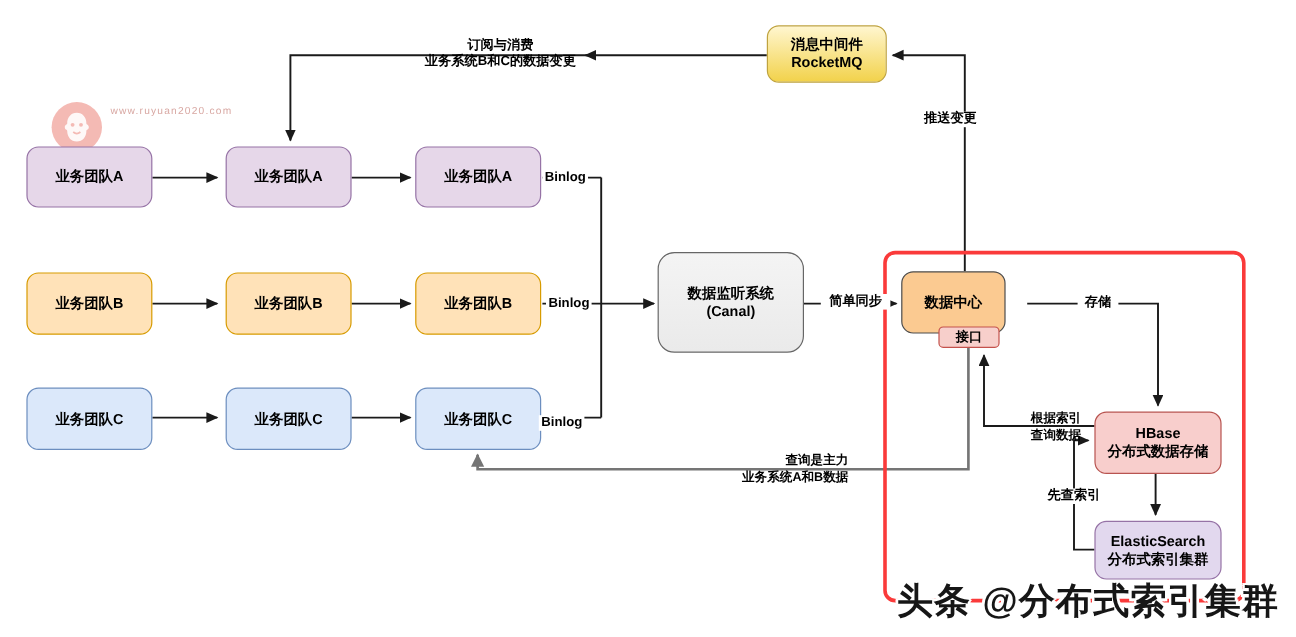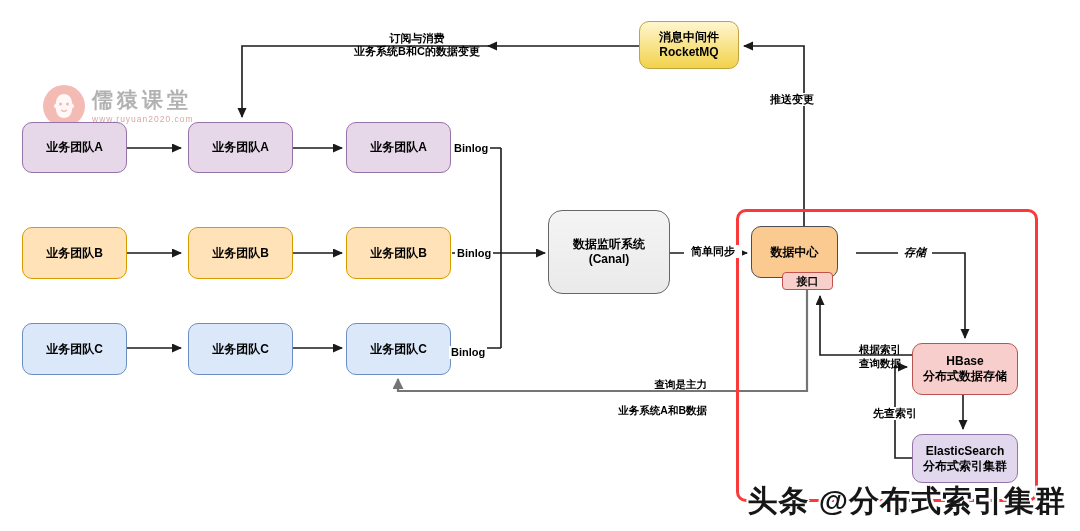--- a/index.html
+++ b/index.html
@@ -151,41 +151,40 @@
 
   <div class="elabel" style="left:307px;top:32px;width:220px;">
     <div>订阅与消费</div>
     <div>业务系统B和C的数据变更</div>
   </div>
   <div class="elabel bg" style="left:764px;top:93px;width:52px;">推送变更</div>
   <div class="elabel bg" style="left:452px;top:142px;">Binlog</div>
   <div class="elabel bg" style="left:455px;top:247px;">Binlog</div>
   <div class="elabel bg" style="left:449px;top:346px;">Binlog</div>
   <div class="elabel bg" style="left:684px;top:245px;width:54px;">简单同步</div>
-  <div class="elabel bg" style="left:898px;top:246px;width:30px;font-style:italic;">存储</div>
+  <div class="elabel bg" style="left:898px;top:246px;width:30px;">存储</div>
   <div class="elabel two" style="left:841px;top:344px;width:60px;">
     <div>根据索引</div>
     <div style="margin-top:2px;">查询数据</div>
   </div>
   <div class="elabel bg" style="left:868px;top:407px;width:50px;">先查索引</div>
   <div class="elabel two" style="left:587px;top:379px;width:120px;">
     <div>查询是主力</div>
-    <div style="margin-top:14px;">业务系统A和B数据</div>
+    <div style="margin-top:2px;">业务系统A和B数据</div>
   </div>
 
   <div class="ruyuan">
     <div class="ruyuan-logo">
       <svg width="30" height="30" viewBox="0 0 30 30">
         <path d="M15,3 C10,3 7,7 7,12 C7,13 5,13 5,15 C5,17 7,17 7,18 C7,23 10,27 15,27 C20,27 23,23 23,18 C23,17 25,17 25,15 C25,13 23,13 23,12 C23,7 20,3 15,3 z" fill="#ffffff" opacity="0.9"></path>
         <circle cx="11.5" cy="13" r="1.6" fill="#F2A9A2"></circle>
         <circle cx="18.5" cy="13" r="1.6" fill="#F2A9A2"></circle>
         <path d="M12,19 q3,2.6 6,0" stroke="#F2A9A2" stroke-width="1.4" fill="none"></path>
       </svg>
     </div>
     <div class="ruyuan-texts">
-      <div class="ruyuan-brand">儒猿课堂</div>
       <div class="ruyuan-url">www.ruyuan2020.com</div>
     </div>
   </div>
 
   <div class="toutiao">头条 @分布式索引集群</div>
 
 </div>
 
 </body></html>

